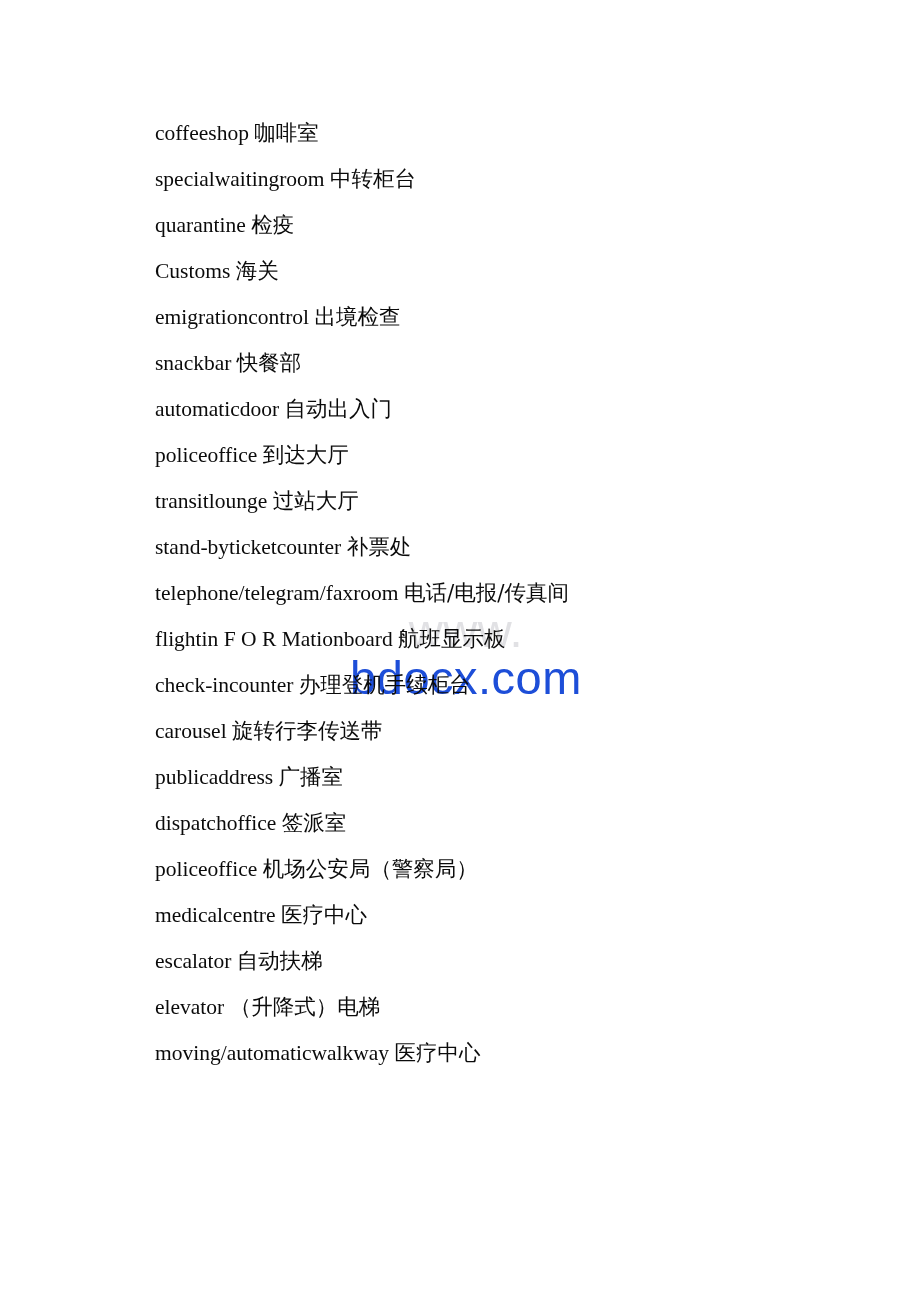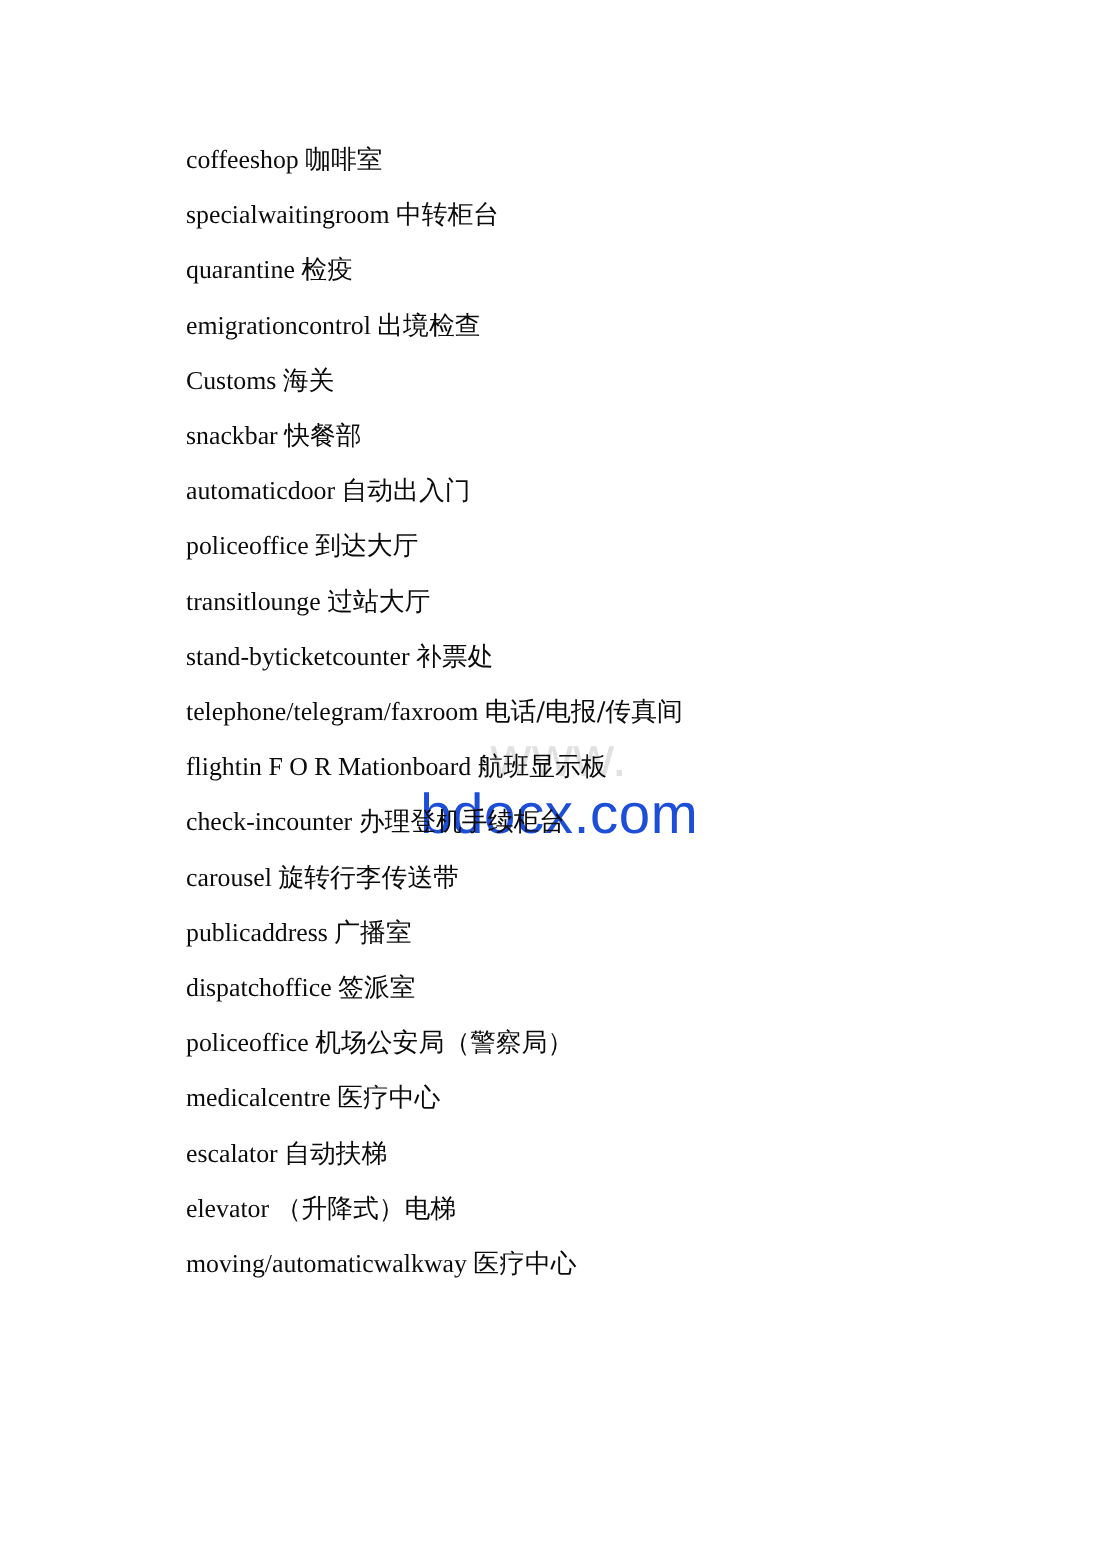--- a/index.html
+++ b/index.html
@@ -75,22 +75,22 @@
 
   <div id="watermark">
     <span class="wm-text wm-a">www.</span>
       <span class="wm-text wm-b">bdocx.com</span>
   </div>
 
   <div id="content">
       <div class="doc-line"><span>coffeeshop</span> <span class="cjk">咖啡室</span></div>
       <div class="doc-line"><span>specialwaitingroom</span> <span class="cjk">中转柜台</span></div>
       <div class="doc-line"><span>quarantine</span> <span class="cjk">检疫</span></div>
+      <div class="doc-line"><span>Customs</span> <span class="cjk">海关</span></div>
       <div class="doc-line"><span>emigrationcontrol</span> <span class="cjk">出境检查</span></div>
-      <div class="doc-line"><span>Customs</span> <span class="cjk">海关</span></div>
       <div class="doc-line"><span>snackbar</span> <span class="cjk">快餐部</span></div>
       <div class="doc-line"><span>automaticdoor</span> <span class="cjk">自动出入门</span></div>
       <div class="doc-line"><span>policeoffice</span> <span class="cjk">到达大厅</span></div>
       <div class="doc-line"><span>transitlounge</span> <span class="cjk">过站大厅</span></div>
       <div class="doc-line"><span>stand-byticketcounter</span> <span class="cjk">补票处</span></div>
       <div class="doc-line"><span>telephone/telegram/faxroom</span> <span class="cjk">电话/电报/传真间</span></div>
       <div class="doc-line"><span>flightin F O R Mationboard</span> <span class="cjk">航班显示板</span></div>
       <div class="doc-line"><span>check-incounter</span> <span class="cjk">办理登机手续柜台</span></div>
       <div class="doc-line"><span>carousel</span> <span class="cjk">旋转行李传送带</span></div>
       <div class="doc-line"><span>publicaddress</span> <span class="cjk">广播室</span></div>

